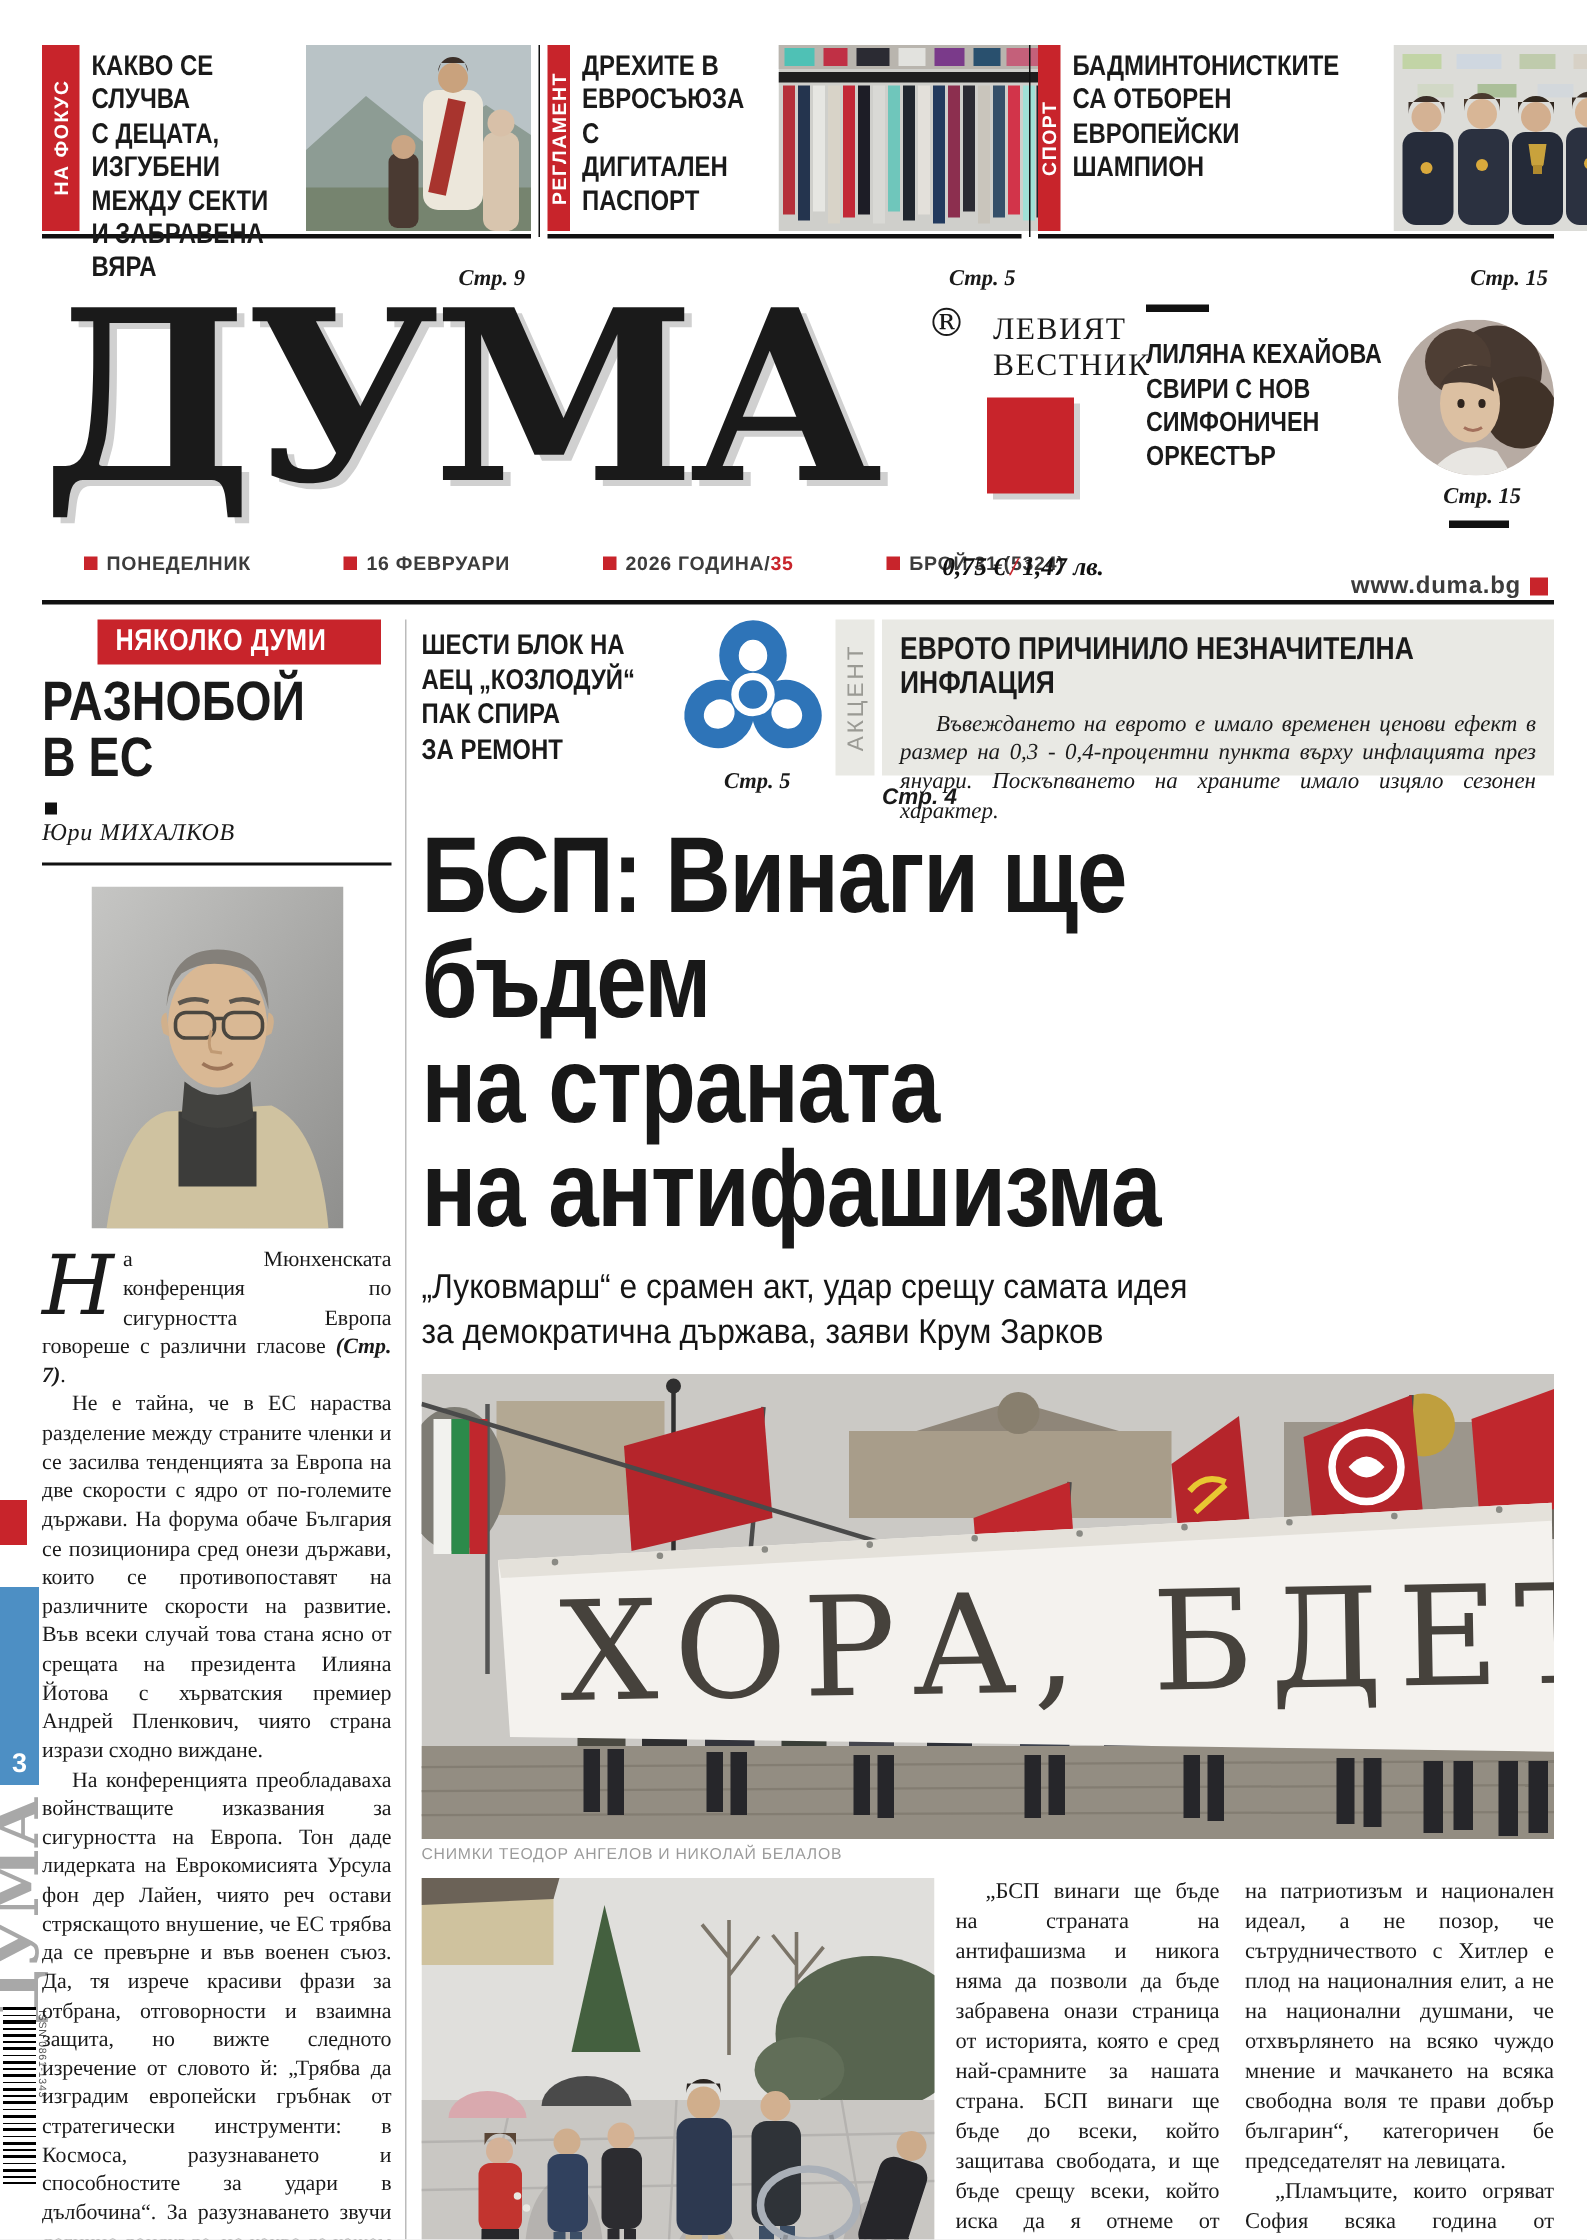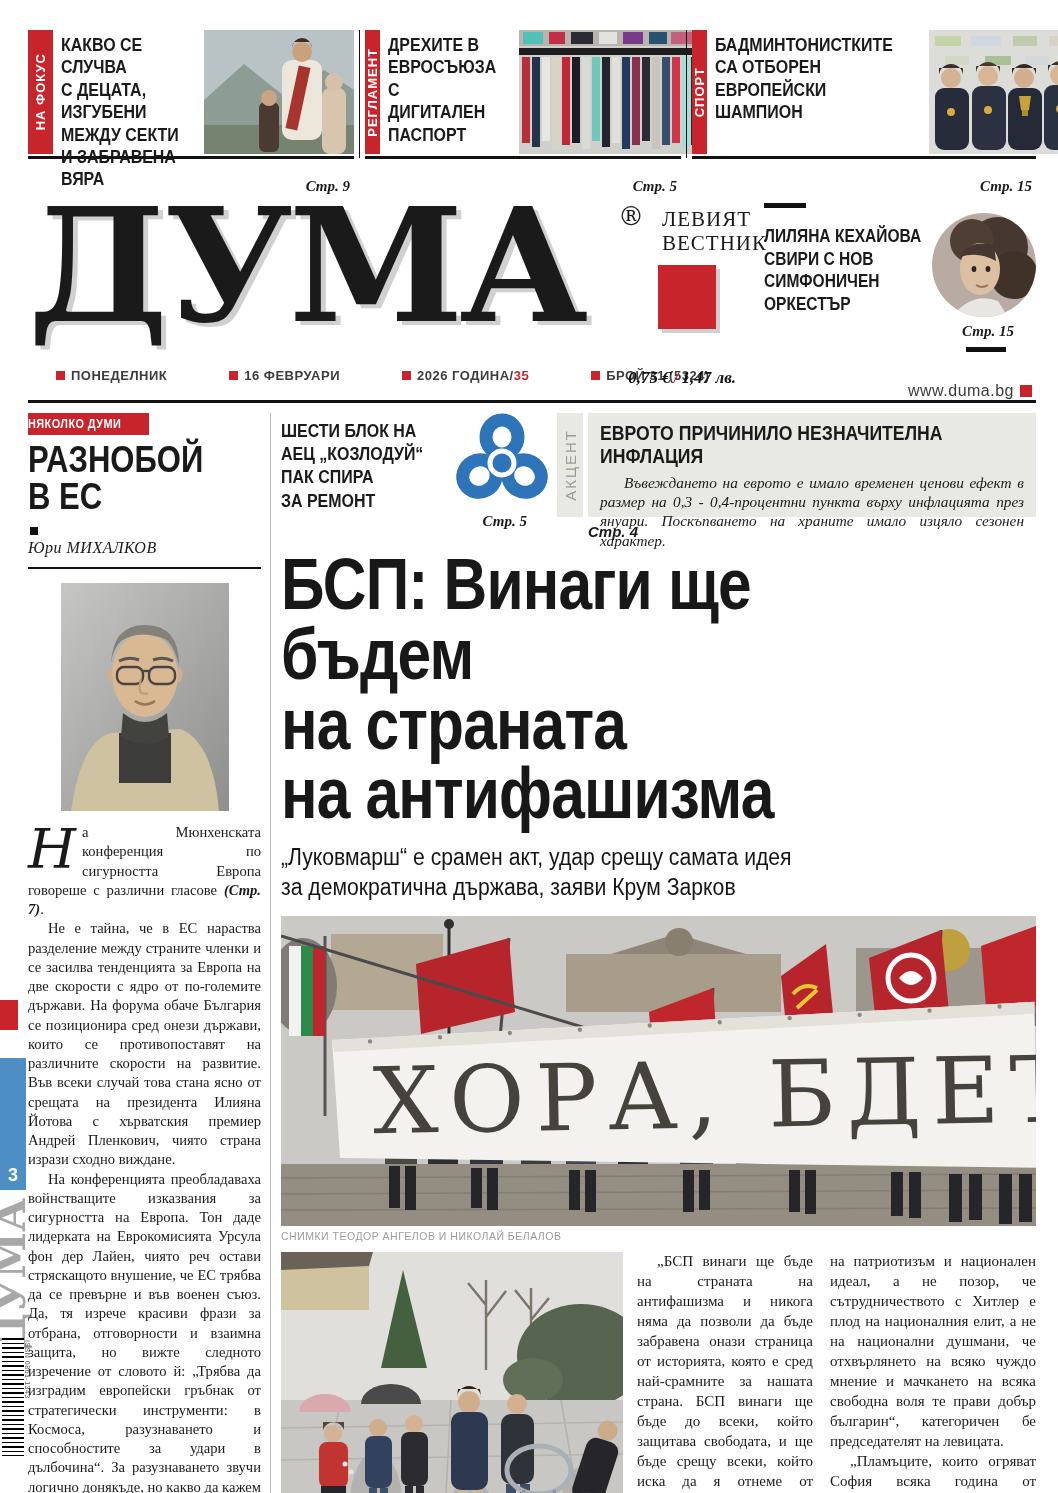--- a/index.html
+++ b/index.html
@@ -38,31 +38,31 @@
 
   
   .dateline { position:relative; height:24px; margin-top:4px; font-size:13px; font-weight:bold; color:#3c3c3c; }
   .dl-items { display:flex; gap:34px; align-items:center; }
   .dl-item { display:flex; align-items:center; gap:6px; letter-spacing:.5px;padding-left:28px; }
   .dl-sq { width:9px; height:9px; background:#c8242b; flex:none; }
   .dl-accent { color:#c8242b; }
   .dl-price { position:absolute; right:300px; top:0; font-family:"Liberation Serif", serif; font-style:italic; font-weight:bold; font-size:17px; color:#111; }
   .dl-price .sep { color:#c8242b; font-weight:bold; padding:0 3px; }
   .thickrule { border-top:3px solid #111; margin-top:8px; }
-  .website { position:absolute; right:0; top:14px; background:#fff; padding:0 4px 0 10px; font-weight:normal; font-size:16px; letter-spacing:.5px; display:flex; align-items:center; gap:6px; z-index:2; }
+  .website { position:absolute; right:0; top:14px; background:#fff; padding:0 4px 0 10px; font-weight:bold; font-size:16px; letter-spacing:.5px; display:flex; align-items:center; gap:6px; z-index:2; }
   .web-sq { width:12px; height:12px; background:#c8242b; }
 
   
   .grid { display:flex; margin-top:10px; }
   .leftcol { width:233px; flex:none; }
   .vdiv { width:1px; background:#bbb; margin:0 10px 0 9px; }
   .rightarea { width:755px; flex:none; }
 
   
-  .nd-label { display:inline-block; background:#c8242b; color:#fff; font-weight:bold; font-size:13px; letter-spacing:.5px; padding:3px 10px 4px 0; }
+  .nd-label { display:inline-block; background:#c8242b; color:#fff; font-weight:bold; font-size:20px; letter-spacing:.5px; padding:3px 10px 4px 12px;margin-left:37px; }
   .lc-title { margin-top:6px; font-size:37px; font-weight:bold; line-height:1; }
   .lc-bullet { width:8px; height:8px; background:#111; margin:12px 0 4px 2px; }
   .lc-author { font-family:"Liberation Serif", serif; font-style:italic; font-size:16px; letter-spacing:.5px; }
   .lc-rule { border-top:2px solid #111; margin:10px 0 14px; }
   .lc-photo { display:block; margin:0 auto 12px; }
   .lc-body { font-family:"Liberation Serif", serif; font-size:14.6px; line-height:1.32; text-align:justify; }
   .lc-body p { text-indent:20px; }
   .lc-body p.first { text-indent:0; }
   .dropcap { float:left; font-family:"DejaVu Serif", serif; font-style:italic; font-size:55px; line-height:.82; padding:4px 6px 0 0; }
   .pref { font-weight:bold; font-style:italic; }

